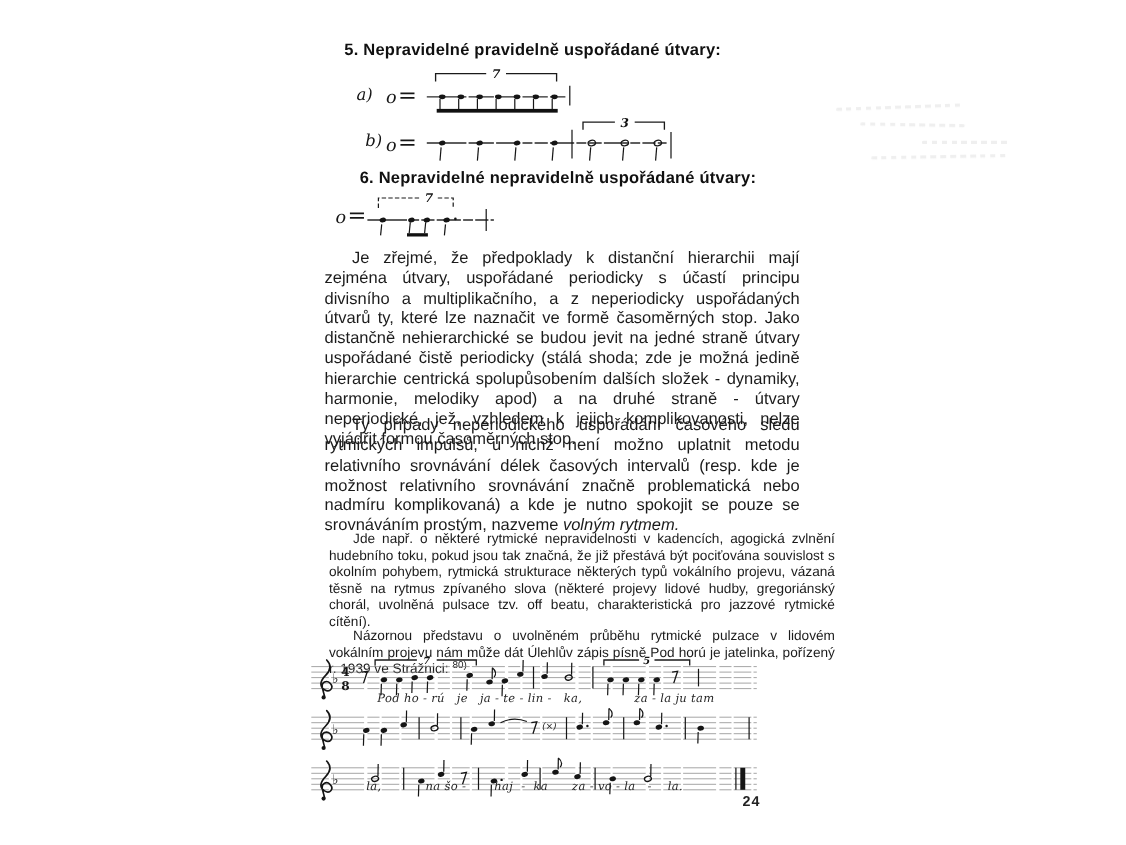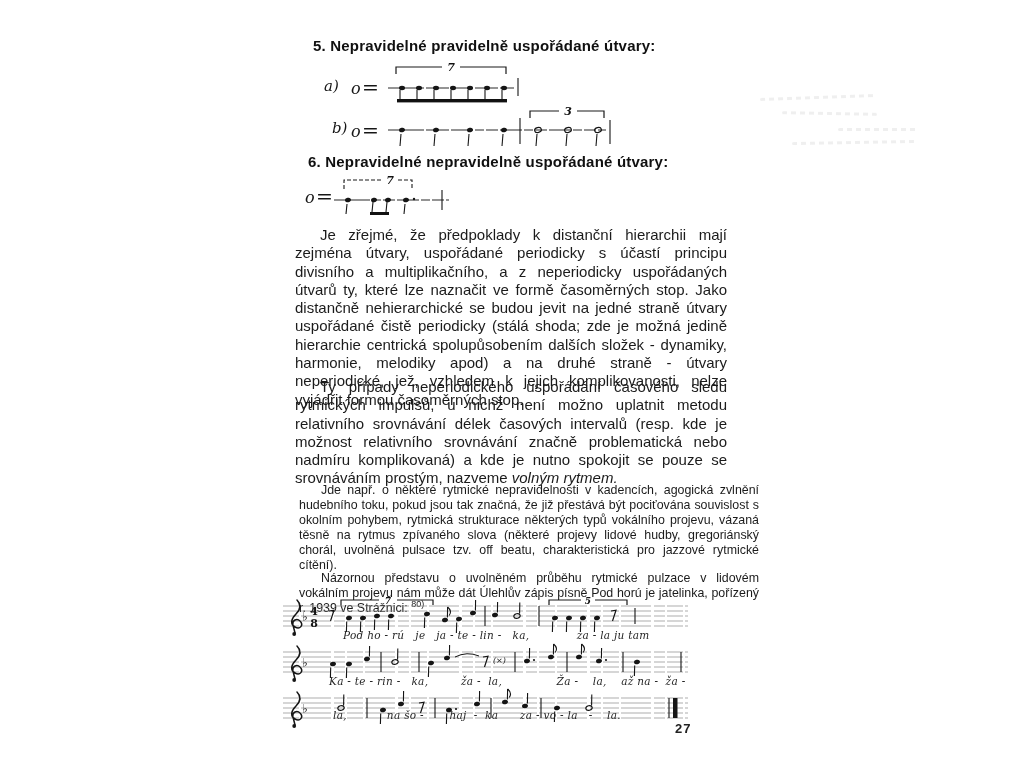--- a/index.html
+++ b/index.html
@@ -100,21 +100,21 @@
       <line x1="209" y1="30" x2="208" y2="42"></line>
     </g>
     <g>
       <polyline class="ink" points="142,14 142,7 171,7"></polyline>
       <polyline class="ink" points="189,7 216,7 216,14"></polyline>
     </g>
     <text class="tuplet" x="180" y="11">3</text>
     <line class="bar" x1="222" y1="16" x2="222" y2="40"></line>
   </svg>
 
-  <div class="abs heading" style="left:308px;top:153px;">6. Nepravidelné nepravidelně uspořádané útvary:</div>
+  <div class="abs heading" style="left:327px;top:153px;">6. Nepravidelné nepravidelně uspořádané útvary:</div>
 
   <span class="abs osym" style="left:305px;top:188px;">o</span>
   <span class="abs eqsym" style="left:320px;top:188px;">=</span>
   <svg class="abs" style="left:334px;top:172px;" width="135" height="50" viewBox="0 0 135 50">
     <g>
       <polyline class="ink-dash" points="10,17 10,8 48,8"></polyline>
       <polyline class="ink-dash" points="64,8 78,8 78,17"></polyline>
     </g>
     <text class="tuplet" x="56" y="12">7</text>
     <line class="scanline" x1="0" y1="28" x2="115" y2="28"></line>
@@ -244,21 +244,20 @@
       <text class="annot" x="210" y="19">(×)</text>
       <g>
         <line class="bar" x1="98" y1="8" x2="98" y2="28"></line>
         <line class="bar" x1="136" y1="8" x2="136" y2="28"></line>
         <line class="bar" x1="232" y1="8" x2="232" y2="28"></line>
         <line class="bar" x1="284" y1="8" x2="284" y2="28"></line>
         <line class="bar" x1="340" y1="8" x2="340" y2="28"></line>
         <line class="bar" x1="398" y1="8" x2="398" y2="28"></line>
       </g>
     </svg>
-    <div class="abs lyrics" style="left:46px;top:77px;">Ka - te - rin -   ka,         ža -  la,               Ža -    la,    až na -  ža -</div>
 
     <svg class="abs" style="left:0;top:92px;" width="410" height="42" viewBox="0 0 410 42">
       <use href="#staff5" y="8"></use>
       <use href="#clefg" x="8" y="2"></use>
       <text class="flat" x="19" y="23">♭</text>
       <g>
         <use href="#hu" x="58" y="18"></use>
         <use href="#qd" x="100" y="20"></use>
           <use href="#qu" x="118" y="14"></use>
           <use href="#r8" x="138" y="17"></use>
@@ -275,20 +274,20 @@
         <line class="bar" x1="152" y1="8" x2="152" y2="28"></line>
         <line class="bar" x1="208" y1="8" x2="208" y2="28"></line>
         <line class="bar" x1="258" y1="8" x2="258" y2="28"></line>
         <line class="bar" x1="386" y1="8" x2="386" y2="28"></line>
         <rect x="390" y="8" width="4.5" height="20" fill="#151515"></rect>
       </g>
     </svg>
     <div class="abs lyrics" style="left:50px;top:111px;">la,           na šo -       haj  -  ka      za - vo - la   -    la.</div>
   </div>
 
-  <div class="abs pagenum" style="left:675px;top:721px;">27</div>
+  <div class="abs pagenum" style="left:675px;top:721px;">24</div>
 
   <div class="bleed" style="left:760px;top:96px;width:115px;transform:rotate(-2deg);"></div>
   <div class="bleed" style="left:782px;top:112px;width:95px;transform:rotate(1deg);"></div>
   <div class="bleed" style="left:838px;top:128px;width:80px;"></div>
   <div class="bleed" style="left:792px;top:141px;width:125px;transform:rotate(-1deg);"></div>
 
 </div>
 
 </body></html>

